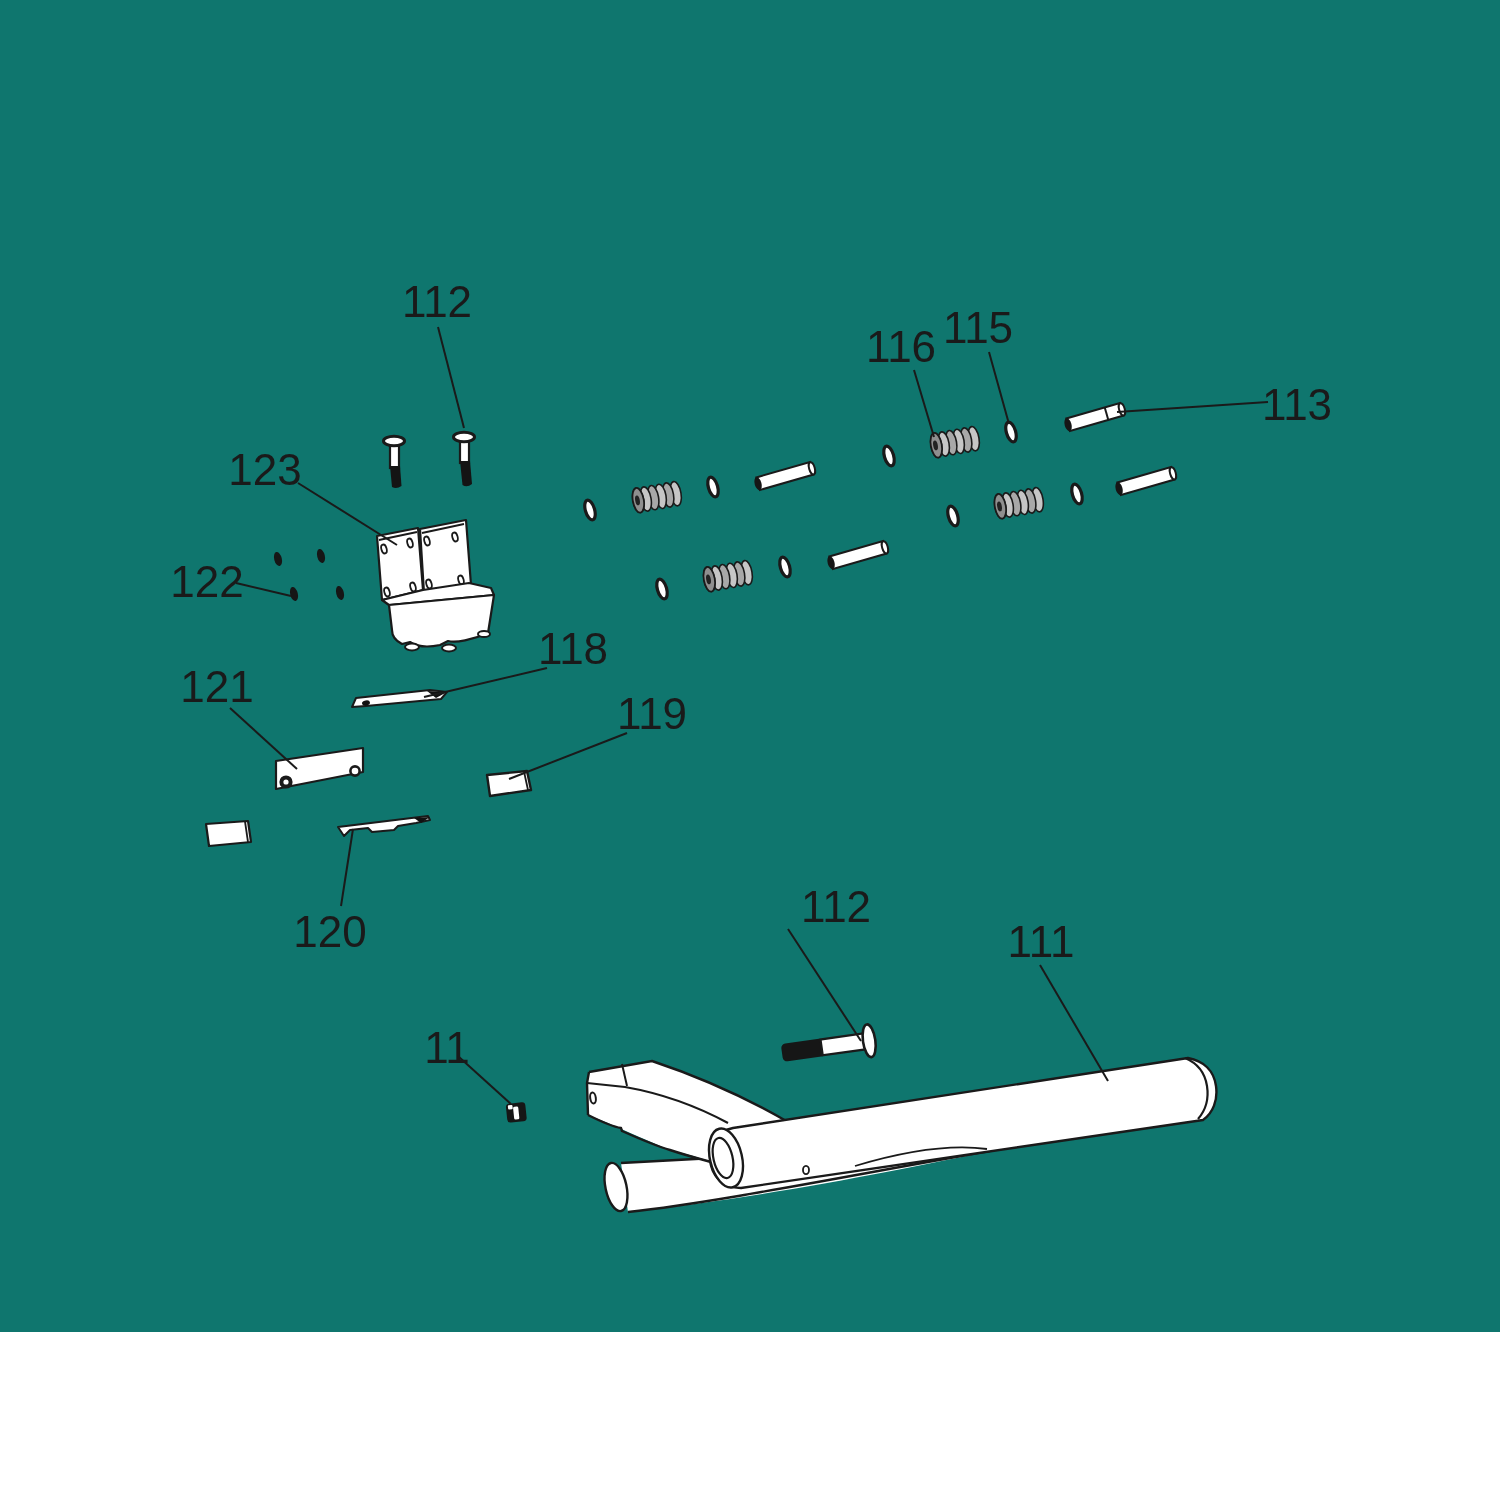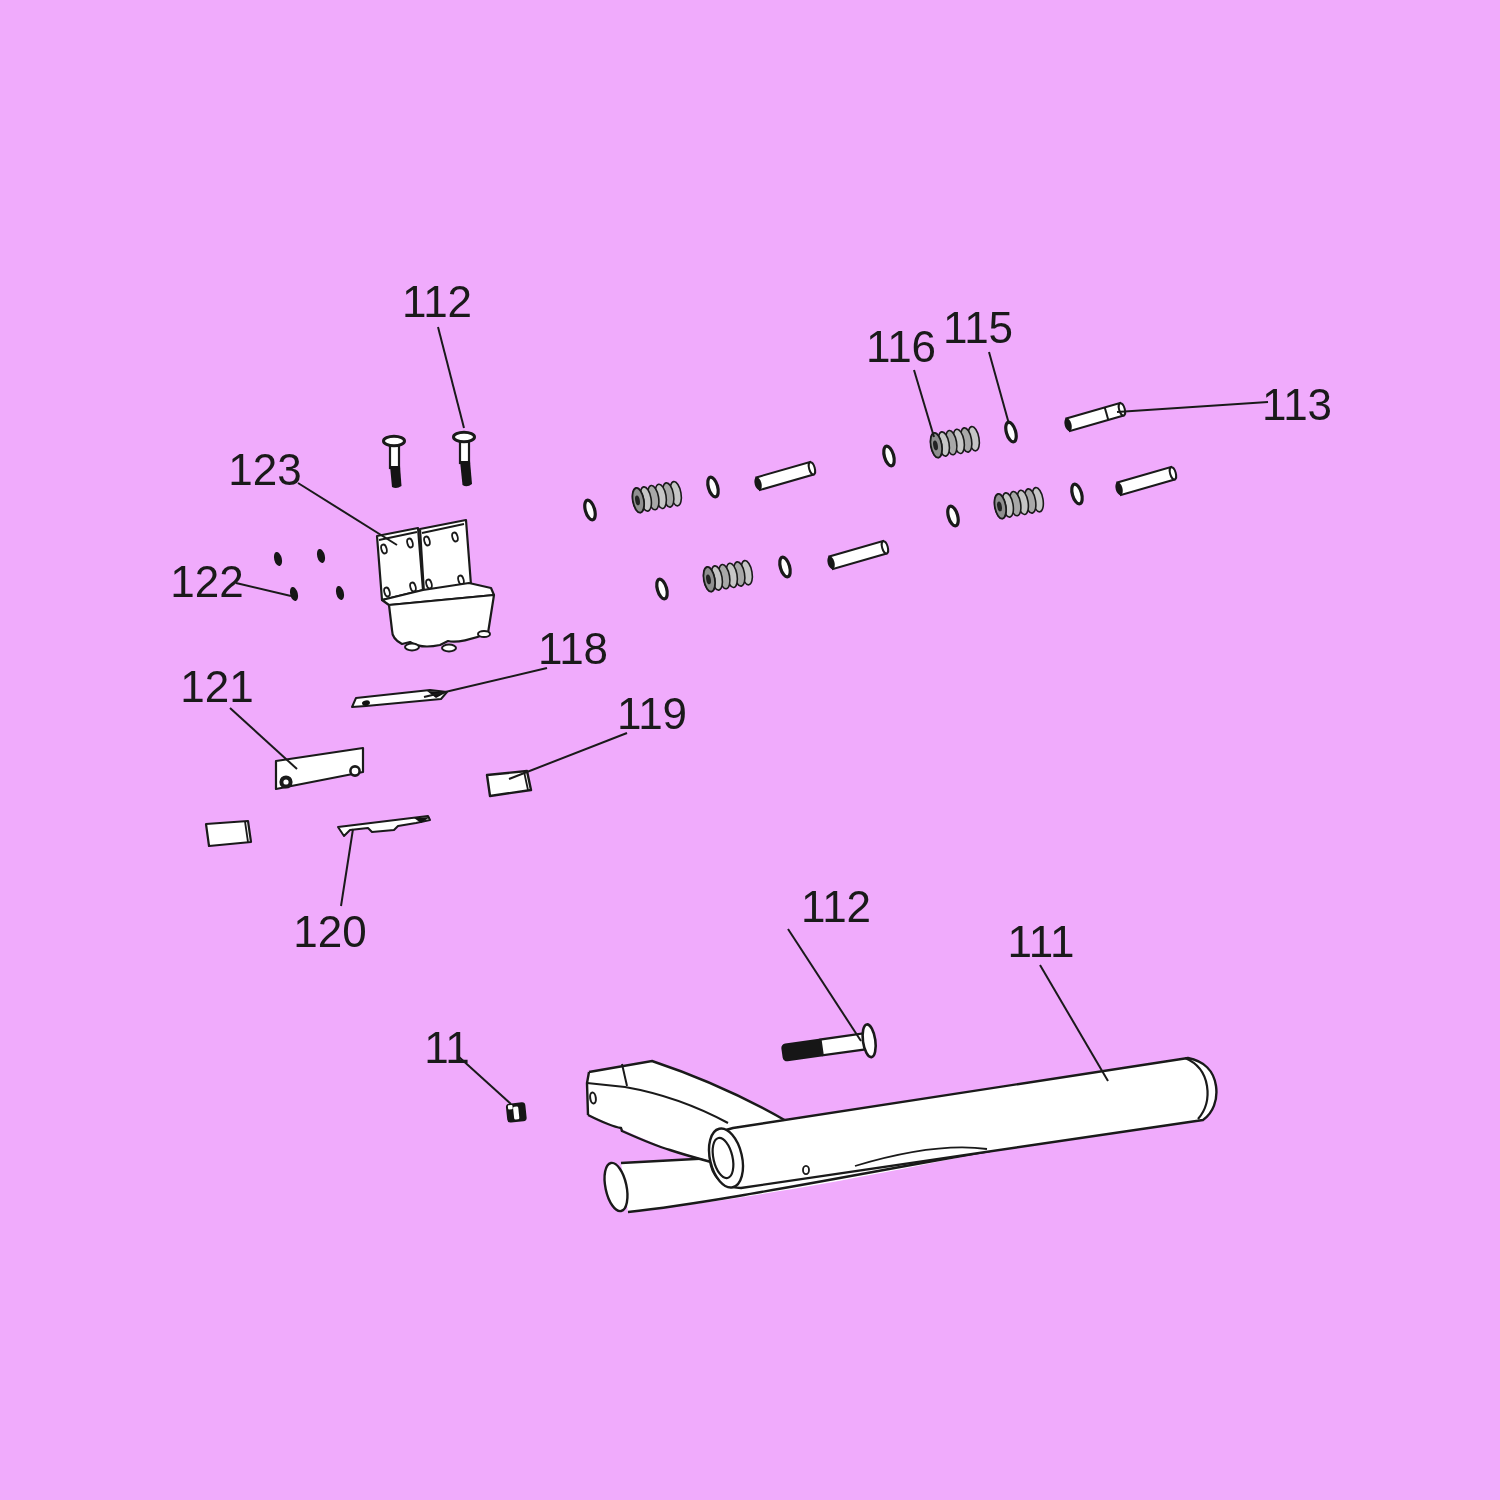--- a/index.html
+++ b/index.html
@@ -1,16 +1,16 @@
 <!DOCTYPE html>
 <html><head>
 <meta charset="utf-8">
 <style>
   html,body{margin:0;padding:0;background:#ffffff;}
-  .stage{width:1500px;height:1500px;position:relative;background:#f0abfc;overflow:hidden;}
+  .stage{width:1500px;height:1332px;position:relative;background:#0f766e;overflow:hidden;}
   svg{display:block;}
   text.part-label{
     font-family:"Liberation Sans", sans-serif;
     font-size:44px;
     fill:#1a1a1a;
     letter-spacing:0px;
   }
 </style>
 </head>
 <body>

